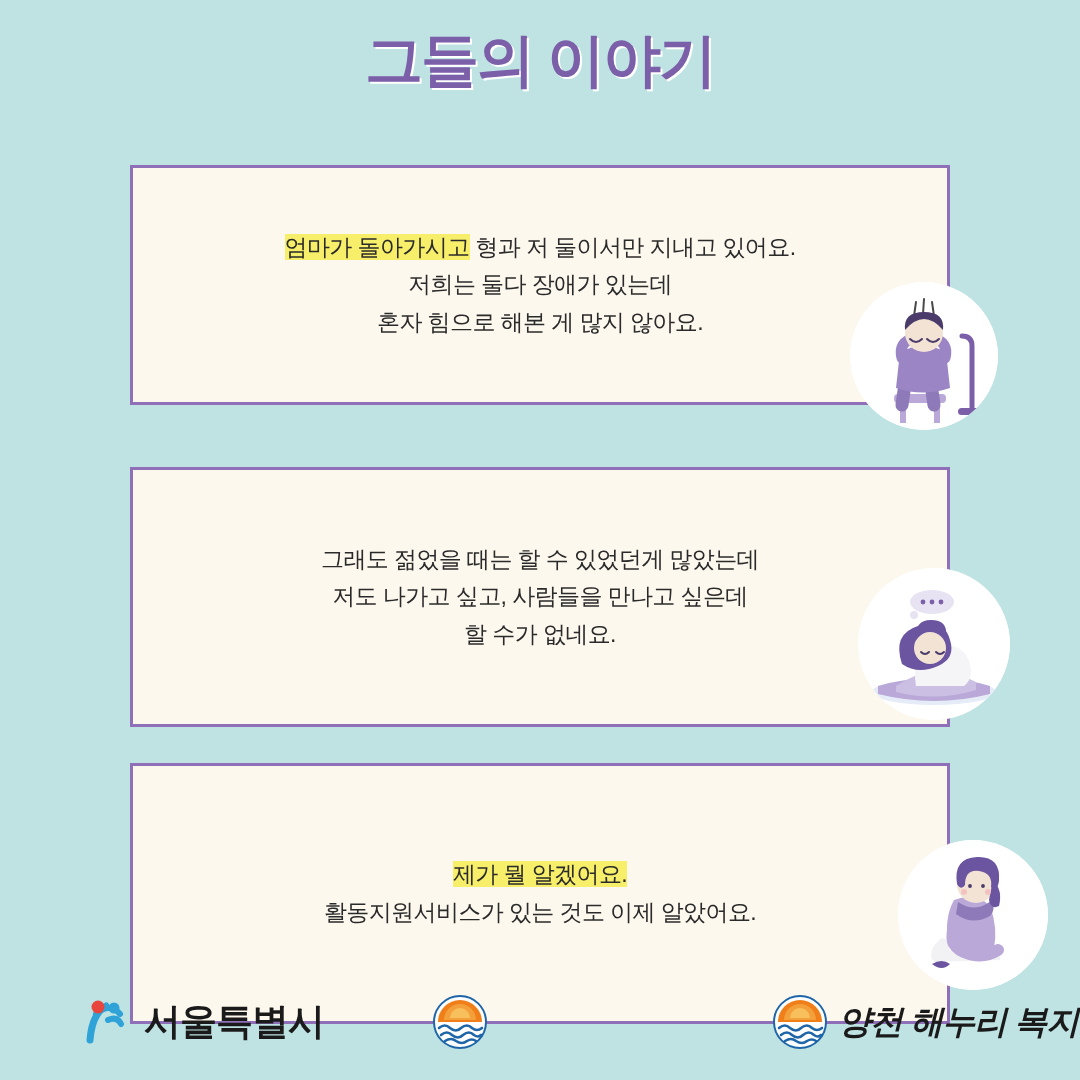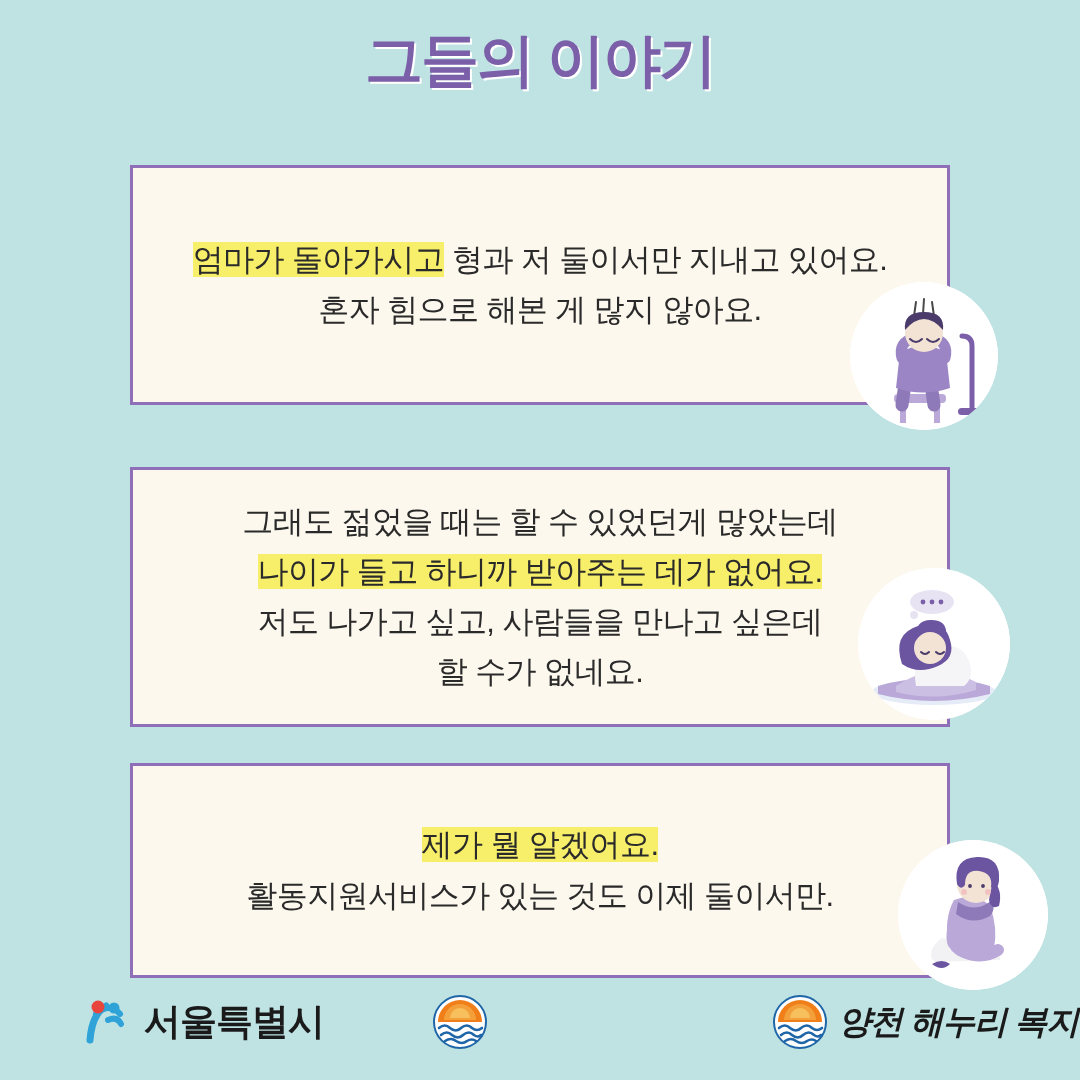--- a/index.html
+++ b/index.html
@@ -38,24 +38,24 @@
     background: #fdf8ee;
     border: 3px solid #8e6fb8;
     box-sizing: border-box;
     display: flex;
     flex-direction: column;
     align-items: center;
     justify-content: center;
   }
   .card-1 { top: 165px;  height: 240px; }
   .card-2 { top: 467px;  height: 260px; }
-  .card-3 { top: 763px;  height: 215px; }
+  .card-3 { top: 763px;  height: 261px; }
 
   .quote-line {
-    font-size: 31px;
+    font-size: 23px;
     line-height: 1.62;
     color: #2a2a2a;
     letter-spacing: -0.6px;
     white-space: nowrap;
     padding: 0 2px;
   }
   .hl {
     background: linear-gradient(to top, #f7ee6a 100%, #f7ee6a 100%);
     box-shadow: inset 0 -2px 0 0 #f7ee6a;
   }
@@ -117,20 +117,23 @@
 </head>
 <body>
 
 <div class="page-title">그들의 이야기</div>
 
 <div class="card card-1">
   <div class="quote-line">
     <span class="hl">엄마가 돌아가시고</span><span> 형과 저 둘이서만 지내고 있어요.</span>
   </div>
   <div class="quote-line">
+    <span>저희는 둘다 장애가 있는데</span>
+  </div>
+  <div class="quote-line">
     <span>혼자 힘으로 해본 게 많지 않아요.</span>
   </div>
 </div>
 
 <div class="illus illus-1">
   <svg viewBox="0 0 148 148" xmlns="http://www.w3.org/2000/svg">
     <circle cx="74" cy="74" r="74" fill="#ffffff"></circle>
 
     <g stroke="#4a4a4a" stroke-width="2" stroke-linecap="round">
       <line x1="66" y1="20" x2="64" y2="34"></line>
@@ -156,23 +159,20 @@
     <circle cx="74" cy="51" r="19" fill="#f2e3d5"></circle>
     <path d="M55 48 q19 -22 38 0 q2 -18 -19 -18 q-21 0 -19 18 z" fill="#4a3b6b"></path>
     <path d="M60 57 q6 6 12 0" stroke="#4a3b6b" stroke-width="2" fill="none" stroke-linecap="round"></path>
     <path d="M77 57 q6 6 12 0" stroke="#4a3b6b" stroke-width="2" fill="none" stroke-linecap="round"></path>
   </svg>
 </div>
 
 <div class="card card-2">
   <div class="quote-line">
     <span>그래도 젊었을 때는 할 수 있었던게 많았는데</span>
-  </div>
-  <div class="quote-line">
-    <span class="hl">나이가 들고 하니까 받아주는 데가 없어요.</span>
   </div>
   <div class="quote-line">
     <span>저도 나가고 싶고, 사람들을 만나고 싶은데</span>
   </div>
   <div class="quote-line">
     <span>할 수가 없네요.</span>
   </div>
 </div>
 
 <div class="illus illus-2">
@@ -201,21 +201,21 @@
     <path d="M63 84 q4 4 8 0" stroke="#4a3b6b" stroke-width="2" fill="none" stroke-linecap="round"></path>
     <path d="M78 84 q4 4 8 0" stroke="#4a3b6b" stroke-width="2" fill="none" stroke-linecap="round"></path>
   </svg>
 </div>
 
 <div class="card card-3">
   <div class="quote-line">
     <span class="hl">제가 뭘 알겠어요.</span>
   </div>
   <div class="quote-line">
-    <span>활동지원서비스가 있는 것도 이제 둘이서만.</span>
+    <span>활동지원서비스가 있는 것도 이제 알았어요.</span>
   </div>
 </div>
 
 <div class="illus illus-3">
   <svg viewBox="0 0 150 150" xmlns="http://www.w3.org/2000/svg">
     <circle cx="75" cy="75" r="75" fill="#ffffff"></circle>
 
     <path d="M36 118 q22 -16 56 -10 q12 3 10 12 l-66 2 z" fill="#f2f2f4"></path>
     <path d="M44 98 q-14 10 -10 22 l18 0 q-4 -12 6 -18 z" fill="#f2f2f4"></path>
 

